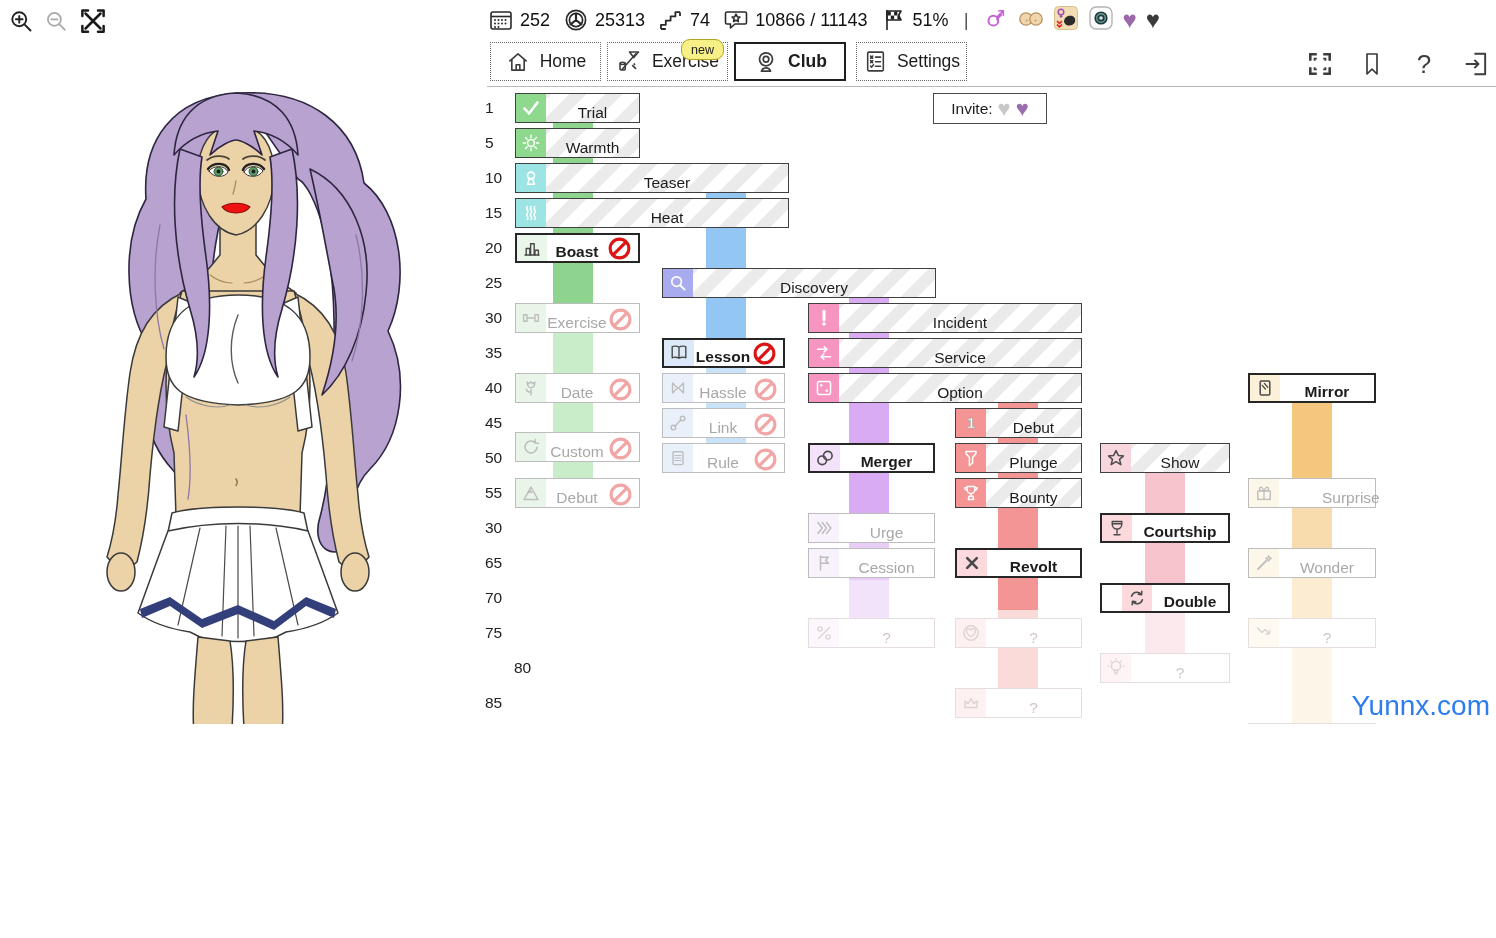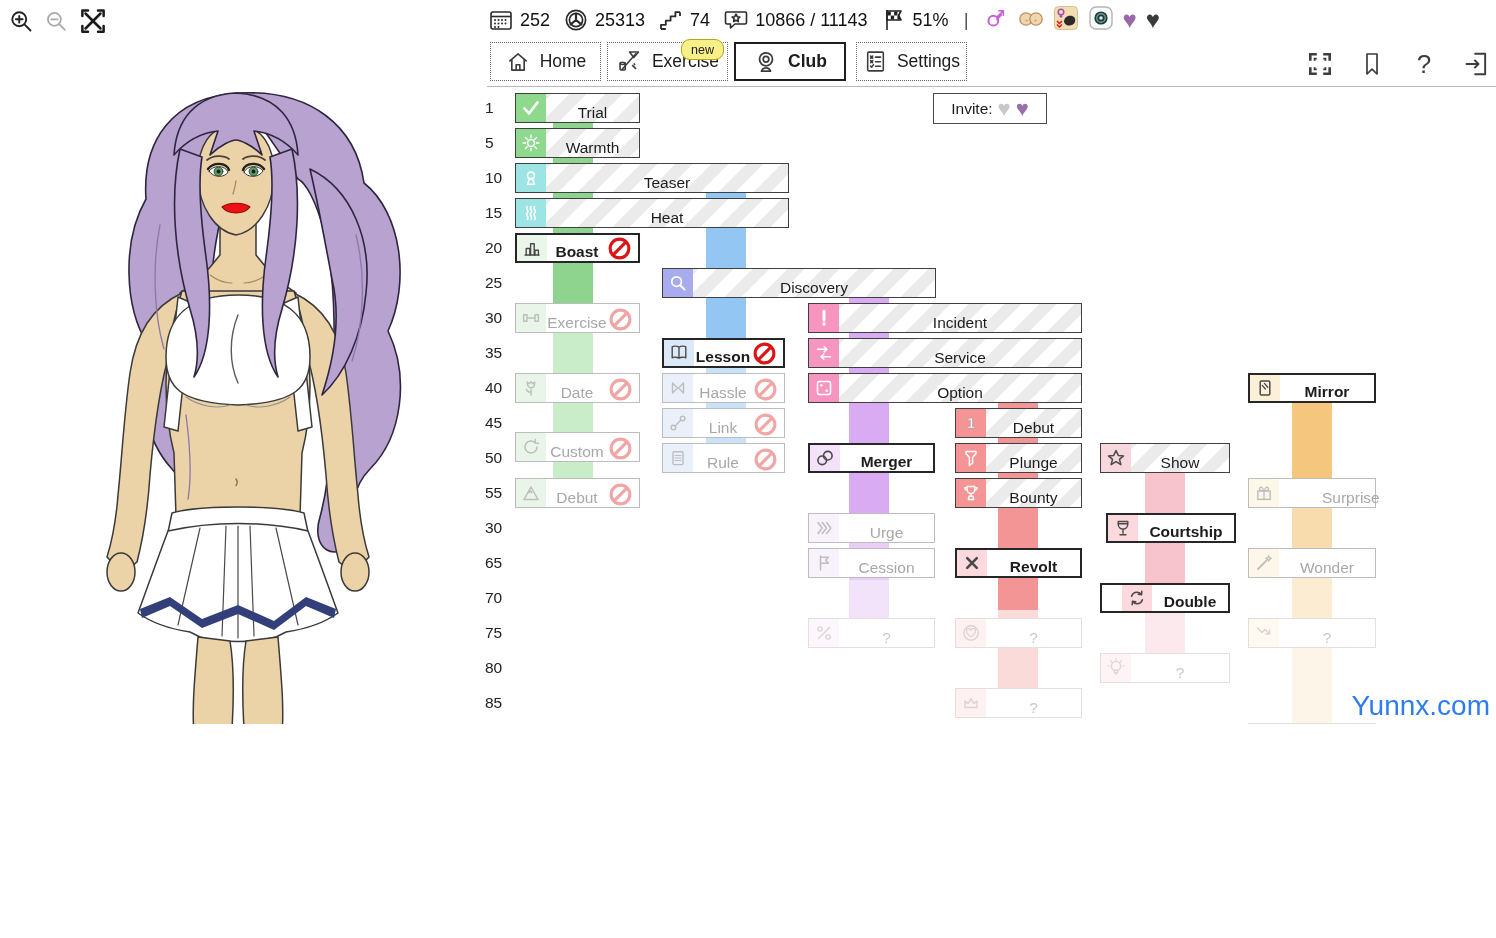--- a/index.html
+++ b/index.html
@@ -304,21 +304,21 @@
       <span class="lvl" style="top: 309px;">30</span>
       <span class="lvl" style="top: 344px;">35</span>
       <span class="lvl" style="top: 379px;">40</span>
       <span class="lvl" style="top: 414px;">45</span>
       <span class="lvl" style="top: 449px;">50</span>
       <span class="lvl" style="top: 484px;">55</span>
       <span class="lvl" style="top: 519px;">30</span>
       <span class="lvl" style="top: 554px;">65</span>
       <span class="lvl" style="top: 589px;">70</span>
       <span class="lvl" style="top: 624px;">75</span>
-      <span class="lvl" style="top: 659px;">80</span>
+      <span class="lvl" style="top: 659px; margin-left: 29px;">80</span>
       <span class="lvl" style="top: 694px;">85</span>
       <span class="lvl" style="top: 729px;">90</span>
       <span class="lvl" style="top: 775px;">End</span>
     </div>
   <div id="connectors">
       <div class="conn" style="left: 553px; top: 122px; height: 210px; background: rgb(142, 211, 142);"></div>
       <div class="conn" style="left: 553px; top: 332px; height: 146px; background: rgb(201, 236, 201);"></div>
       <div class="conn" style="left: 706px; top: 192px; height: 146px; background: rgb(147, 198, 243);"></div>
       <div class="conn" style="left: 706px; top: 367px; height: 76px; background: rgb(201, 226, 248);"></div>
       <div class="conn" style="left: 849px; top: 297px; height: 223px; background: rgb(217, 171, 242);"></div>
@@ -597,21 +597,21 @@
         <span class="nlabel">Surprise</span>
       </div>
       <div class="node st-locked" style="left: 808px; top: 513px; width: 127px;">
         <span class="nicon glyph-d" style="background: rgb(248, 242, 252);">
           <svg width="20" height="20" viewBox="0 0 20 20">
             <path d="M4 4.5 l4.2 5.5 L4 15.5 M8.3 4.5 l4.2 5.5 -4.2 5.5 M12.6 4.5 l4.2 5.5 -4.2 5.5" fill="none" stroke="currentColor" stroke-width="1.5" stroke-linecap="round" stroke-linejoin="round"></path>
           </svg>
         </span>
         <span class="nlabel">Urge</span>
       </div>
-      <div class="node st-open" style="left: 1100px; top: 513px; width: 130px; margin-left: 6px;">
+      <div class="node st-open" style="left: 1100px; top: 513px; width: 130px;">
         <span class="nicon glyph-d" style="background: rgb(251, 217, 221);">
           <svg width="20" height="20" viewBox="0 0 20 20">
             <path d="M5.2 3.5 h9.6 v2.8 a4.8 4.8 0 0 1 -9.6 0 z M5.2 5.7 h9.6 M10 11 v4.2 M7 16.8 h6" fill="none" stroke="currentColor" stroke-width="1.4" stroke-linecap="round" stroke-linejoin="round"></path>
           </svg>
         </span>
         <span class="nlabel">Courtship</span>
       </div>
       <div class="node st-locked" style="left: 808px; top: 548px; width: 127px;">
         <span class="nicon glyph-d" style="background: rgb(248, 242, 252);">
           <svg width="20" height="20" viewBox="0 0 20 20">

